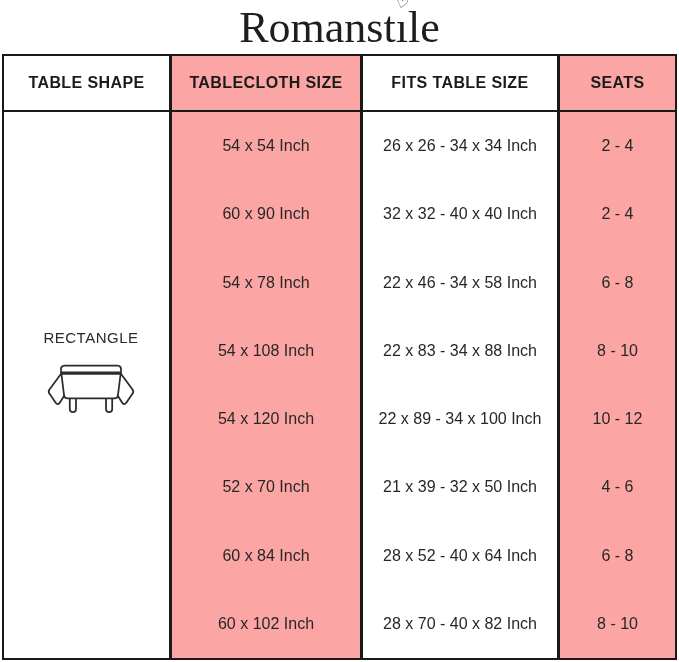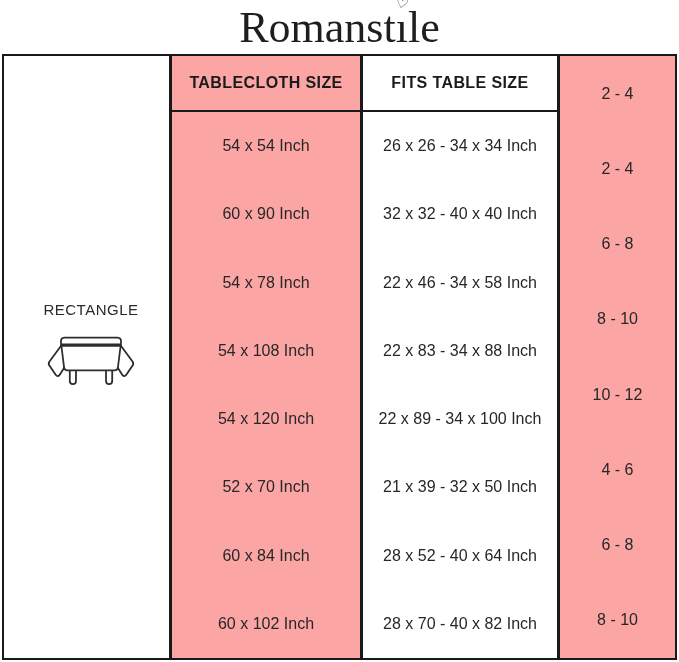--- a/index.html
+++ b/index.html
@@ -68,20 +68,21 @@
 
 <div class="page">
 
   <div class="logo-row">
     <div class="logo"><span>Romanst</span><span class="i-wrap"><span class="heart-dot">♡</span><span>ı</span></span><span>le</span></div>
   </div>
 
   <div class="size-table">
 
     <div class="col col-shape">
+      <div class="th">TABLE SHAPE</div>
       <div class="shape-cell">
         <div class="shape-inner">
           <div class="shape-label">RECTANGLE</div>
           <div class="shape-icon">
             <svg width="106" height="55" viewBox="0 0 120 62" fill="none" xmlns="http://www.w3.org/2000/svg">
               <g stroke="#2c2c2c" stroke-width="2" fill="#ffffff" stroke-linejoin="round" stroke-linecap="round">
 
                 <path d="M34,5 Q29,8 27,12 L13,31 Q11,34 13.5,36.5 L20,46 Q22.5,49.5 25,45.5 L40,22 Z"></path>
 
                 <path d="M86,5 Q91,8 93,12 L107,31 Q109,34 106.5,36.5 L100,46 Q97.5,49.5 95,45.5 L80,22 Z"></path>
@@ -122,20 +123,21 @@
         <div class="td">22 x 46 - 34 x 58 Inch</div>
         <div class="td">22 x 83 - 34 x 88 Inch</div>
         <div class="td">22 x 89 - 34 x 100 Inch</div>
         <div class="td">21 x 39 - 32 x 50 Inch</div>
         <div class="td">28 x 52 - 40 x 64 Inch</div>
         <div class="td">28 x 70 - 40 x 82 Inch</div>
       </div>
     </div>
 
     <div class="col col-seats shaded">
+      <div class="th">SEATS</div>
       <div class="tbody">
         <div class="td">2 - 4</div>
         <div class="td">2 - 4</div>
         <div class="td">6 - 8</div>
         <div class="td">8 - 10</div>
         <div class="td">10 - 12</div>
         <div class="td">4 - 6</div>
         <div class="td">6 - 8</div>
         <div class="td">8 - 10</div>
       </div>

